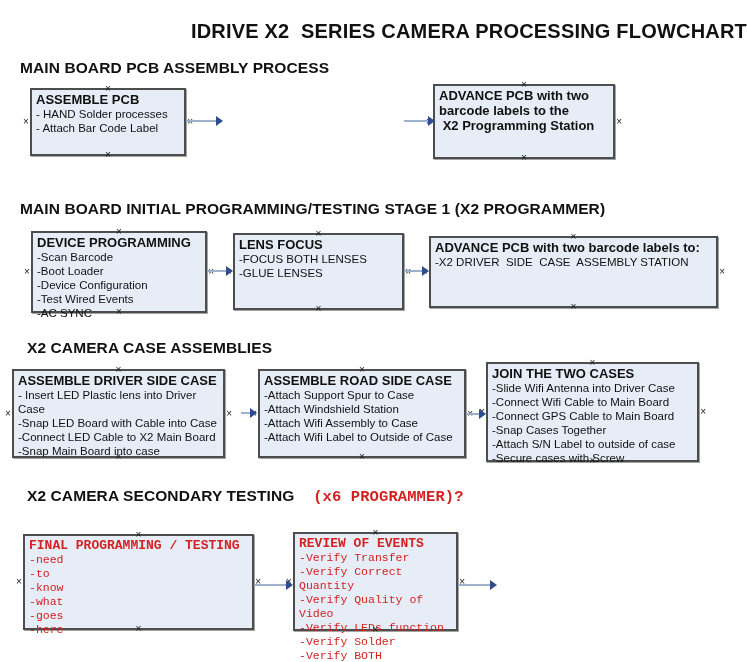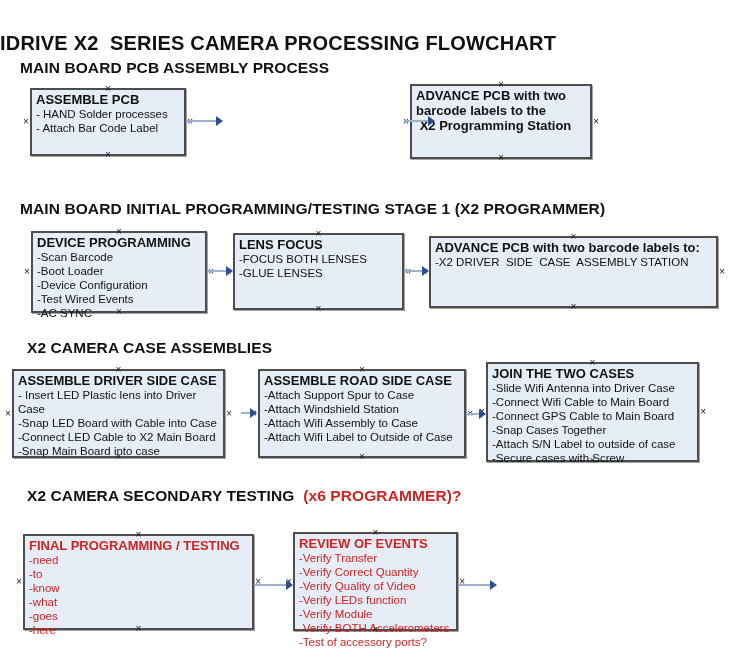--- a/index.html
+++ b/index.html
@@ -6,52 +6,52 @@
     --red:#d42222; --fill:#e7edf7; --border:#4d4d4d;
     --line:#9db1cd; --head:#2e4d8e; --ink:#111;
   }
   html,body{margin:0;padding:0;background:#fff;}
   .canvas{
     position:relative;width:747px;height:662px;background:#ffffff;
     font-family:"Liberation Sans","DejaVu Sans",sans-serif;color:var(--ink);
     overflow:hidden;
   }
   .title{
-    position:absolute;top:32px;left:0;width:100%;text-align:left;
+    position:absolute;top:20px;left:0;width:100%;text-align:right;
     font-size:20px;font-weight:bold;white-space:pre;letter-spacing:.2px;
   }
   .sec-heading{
     position:absolute;font-weight:bold;font-size:15.5px;white-space:pre;letter-spacing:.1px;
   }
   #h1{left:20px;top:59px;}
   #h2{left:20px;top:200px;}
   #h3{left:27px;top:339px;}
   #h4{left:27px;top:487px;}
-  .red{color:var(--red);}
+  .red{color:var(--red);font-family:Liberation Mono, monospace;}
   .box{
     position:absolute;box-sizing:border-box;background:var(--fill);
     border:2px solid var(--border);box-shadow:1px 1px 0 rgba(90,90,90,.55);
     padding:2px 4px 0 4px;
   }
   .bt{font-size:13px;line-height:15px;font-weight:bold;white-space:pre-wrap;}
   .bl{font-size:11.5px;line-height:14px;white-space:pre-wrap;}
   
   .box::before,.box::after,.sh::before,.sh::after{
     content:"\00d7";position:absolute;font-size:10px;line-height:10px;color:#1a1a1a;
     font-weight:normal;
   }
   .box::before{top:-6px;left:50%;transform:translateX(-50%);}
   .box::after{bottom:-6px;left:50%;transform:translateX(-50%);}
   .sh{position:absolute;left:0;top:0;right:0;bottom:0;pointer-events:none;}
   .sh::before{left:-9px;top:50%;transform:translateY(-50%);}
   .sh::after{right:-9px;top:50%;transform:translateY(-50%);}
   
   #s1b1{left:30px;top:88px;width:156px;height:68px;}
   #s1b2{left:223px;top:85px;width:181px;height:72px;}
-  #s1b3{left:410px;top:84px;width:182px;height:75px;}
+  #s1b3{left:433px;top:84px;width:182px;height:75px;}
   #s2b1{left:31px;top:231px;width:176px;height:82px;}
   #s2b2{left:233px;top:233px;width:171px;height:77px;}
   #s2b3{left:429px;top:236px;width:289px;height:72px;}
   #s3b1{left:12px;top:369px;width:213px;height:89px;}
   #s3b2{left:258px;top:369px;width:208px;height:89px;}
   #s3b3{left:486px;top:362px;width:213px;height:100px;}
   #s4b1{left:23px;top:534px;width:231px;height:96px;}
   #s4b2{left:293px;top:532px;width:165px;height:99px;}
   #s4b3{left:497px;top:539px;width:232px;height:84px;}
   
@@ -153,21 +153,21 @@
     <div class="bl red">-goes</div>
     <div class="bl red">-here</div>
   </div>
   <div class="box" id="s4b2">
     <span class="sh"></span>
     <div class="bt red">REVIEW OF EVENTS</div>
     <div class="bl red">-Verify Transfer</div>
     <div class="bl red">-Verify Correct Quantity</div>
     <div class="bl red">-Verify Quality of Video</div>
     <div class="bl red">-Verify LEDs function</div>
-    <div class="bl red">-Verify Module</div>
+    <div class="bl red">-Verify Solder</div>
     <div class="bl red">-Verify BOTH Accelerometers</div>
     <div class="bl red">-Test of accessory ports?</div>
   </div>
 
   <div class="conn" id="cn1">
       <span class="ln"></span>
       <span class="ar"></span>
     </div>
   <div class="conn" id="cn2">
       <span class="ln"></span>

